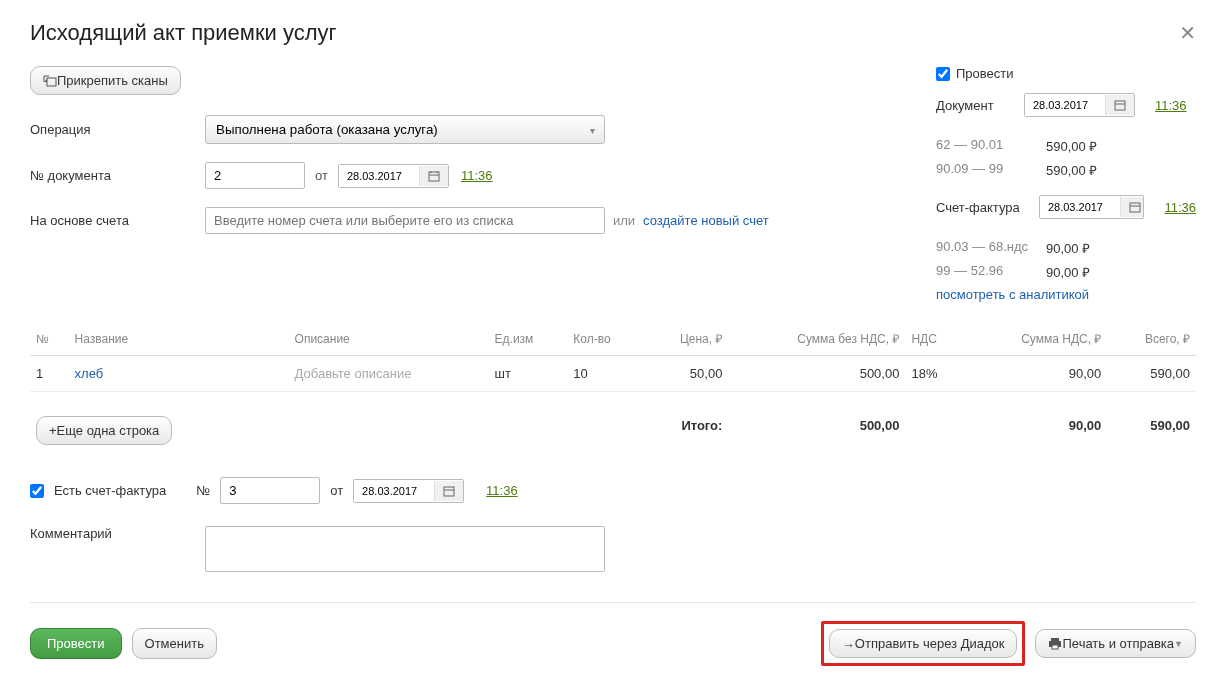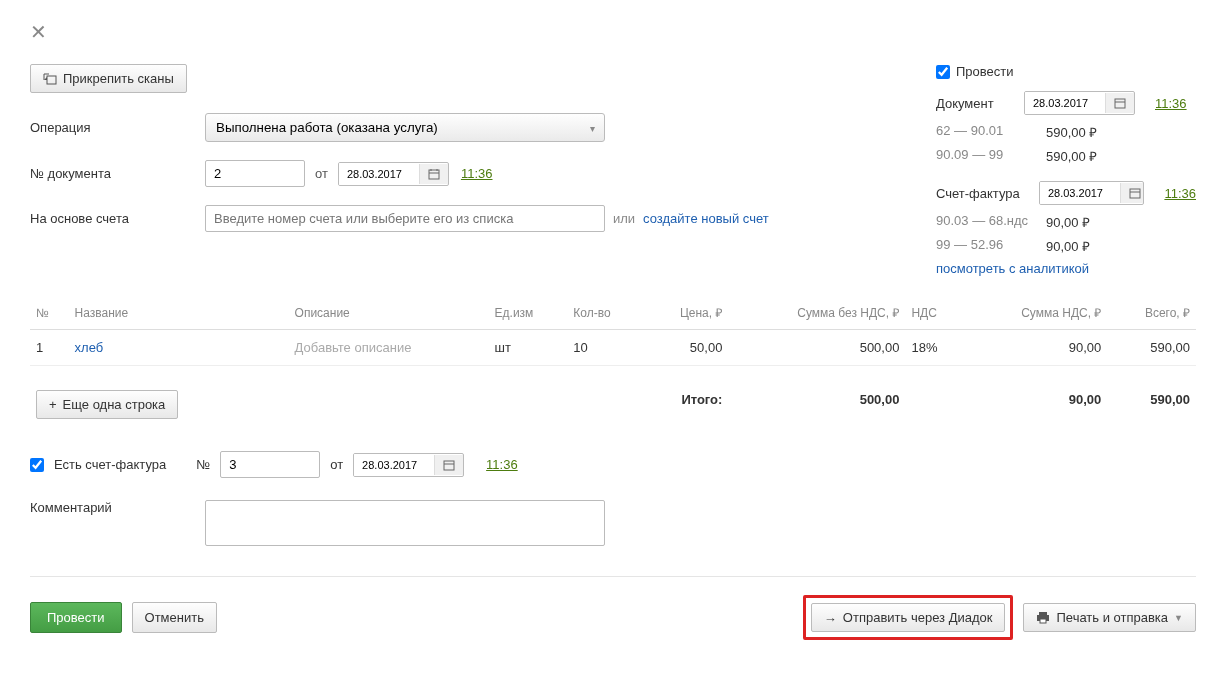--- a/index.html
+++ b/index.html
@@ -3,42 +3,42 @@
 <meta charset="utf-8">
 <style>
 * { box-sizing: border-box; margin: 0; padding: 0; }
 body { font-family: Arial, sans-serif; font-size: 13px; color: #333; background: #fff; padding: 20px 30px; }
 .header { display: flex; justify-content: space-between; align-items: center; margin-bottom: 20px; }
 .header h1 { font-size: 22px; font-weight: normal; color: #222; }
 .close-btn { font-size: 20px; color: #888; cursor: pointer; background: none; border: none; }
 .main-layout { display: flex; gap: 40px; }
 .left-col { flex: 1; }
 .right-col { width: 260px; }
-.btn { display: inline-flex; align-items: center; gap: 6px; padding: 6px 12px; background: linear-gradient(#fefefe,#e8e8e8); border: 1px solid #bbb; border-radius: 2px; cursor: pointer; font-size: 13px; color: #333; text-align: center; }
+.btn { display: inline-flex; align-items: center; padding: 6px 12px; background: linear-gradient(#fefefe,#e8e8e8); border: 1px solid #bbb; border-radius: 10px; cursor: pointer; font-size: 13px; color: #333; text-align: center; }
 .btn-primary { background: linear-gradient(#5cb85c,#449d44); color: #fff; border-color: #398439; padding: 7px 16px; }
 .form-row { display: flex; align-items: center; margin-bottom: 18px; }
 .form-label { width: 175px; color: #333; }
 .select { appearance: none; width: 400px; padding: 6px 10px; border: 1px solid #bbb; border-radius: 3px; background: linear-gradient(#fefefe,#eaeaea); position: relative; }
 .select-wrap { position: relative; display: inline-block; }
 .select-wrap::after { content: '▾'; position: absolute; right: 10px; top: 50%; transform: translateY(-50%); color: #888; pointer-events: none; font-size: 10px; }
 .input { padding: 5px 8px; border: 1px solid #bbb; border-radius: 2px; font-size: 13px; }
 .input-sm { width: 100px; }
 .date-wrap { display: inline-flex; align-items: center; border: 1px solid #bbb; border-radius: 2px; overflow: hidden; }
 .date-wrap input { border: none; padding: 5px 8px; width: 80px; font-size: 11px; }
 .date-wrap .cal-icon { padding: 4px 8px; background: #f0f0f0; border-left: 1px solid #ddd; color: #666; cursor: pointer; }
 .time-label { margin-left: 12px; color: #4d7c0f; text-decoration: underline; }
 .link { color: #1e5fb0; cursor: pointer; }
 .client-block { display: flex; flex-direction: column; gap: 2px; }
 .client-sub { display: flex; gap: 60px; font-size: 12px; color: #888; }
 .client-check { display: flex; align-items: center; gap: 6px; margin-top: 4px; }
 .dot-orange { width: 10px; height: 10px; border-radius: 50%; background: #f0a020; display: inline-block; }
 .input-wide { width: 400px; }
 .or-text { margin: 0 8px; color: #888; }
 .right-col .checkbox-row { display: flex; align-items: center; gap: 6px; margin-bottom: 12px; color: #333; }
-.right-row { display: flex; align-items: center; gap: 8px; margin-bottom: 8px; }
+.right-row { display: flex; align-items: center; gap: 8px; margin-bottom: 20px; }
 .right-row .lbl { width: 80px; color: #333; }
 .acct-row { display: flex; gap: 10px; font-size: 13px; color: #888; margin-bottom: 6px; }
 .acct-row .acct { width: 100px; }
 .acct-row .amt { color: #333; }
 .table { width: 100%; border-collapse: collapse; margin-top: 20px; }
 .table th { text-align: left; font-weight: normal; color: #888; font-size: 12px; padding: 8px 6px; border-bottom: 1px solid #ddd; }
 .table th.r, .table td.r { text-align: right; }
 .table td { padding: 10px 6px; border-bottom: 1px solid #eee; }
 .table .desc-ph { color: #aaa; }
 .total-row td { font-weight: bold; border: none; padding-top: 14px; }
@@ -50,20 +50,21 @@
 .footer-left { display: flex; gap: 10px; }
 .footer-right { display: flex; gap: 10px; align-items: center; }
 .highlight-box { border: 3px solid #d22; padding: 5px; border-radius: 2px; }
 input[type=checkbox] { width: 14px; height: 14px; }
 svg { display: block; }
 </style>
 </head>
 <body>
 
 <div class="header">
+  <h1>Исходящий акт приемки услуг</h1>
   <button class="close-btn">
     <span>✕</span>
   </button>
 </div>
 
 <div class="main-layout">
   <div class="left-col">
     <button class="btn" style="margin-bottom:20px;">
       <span>
         <svg width="14" height="12" viewBox="0 0 14 12">

